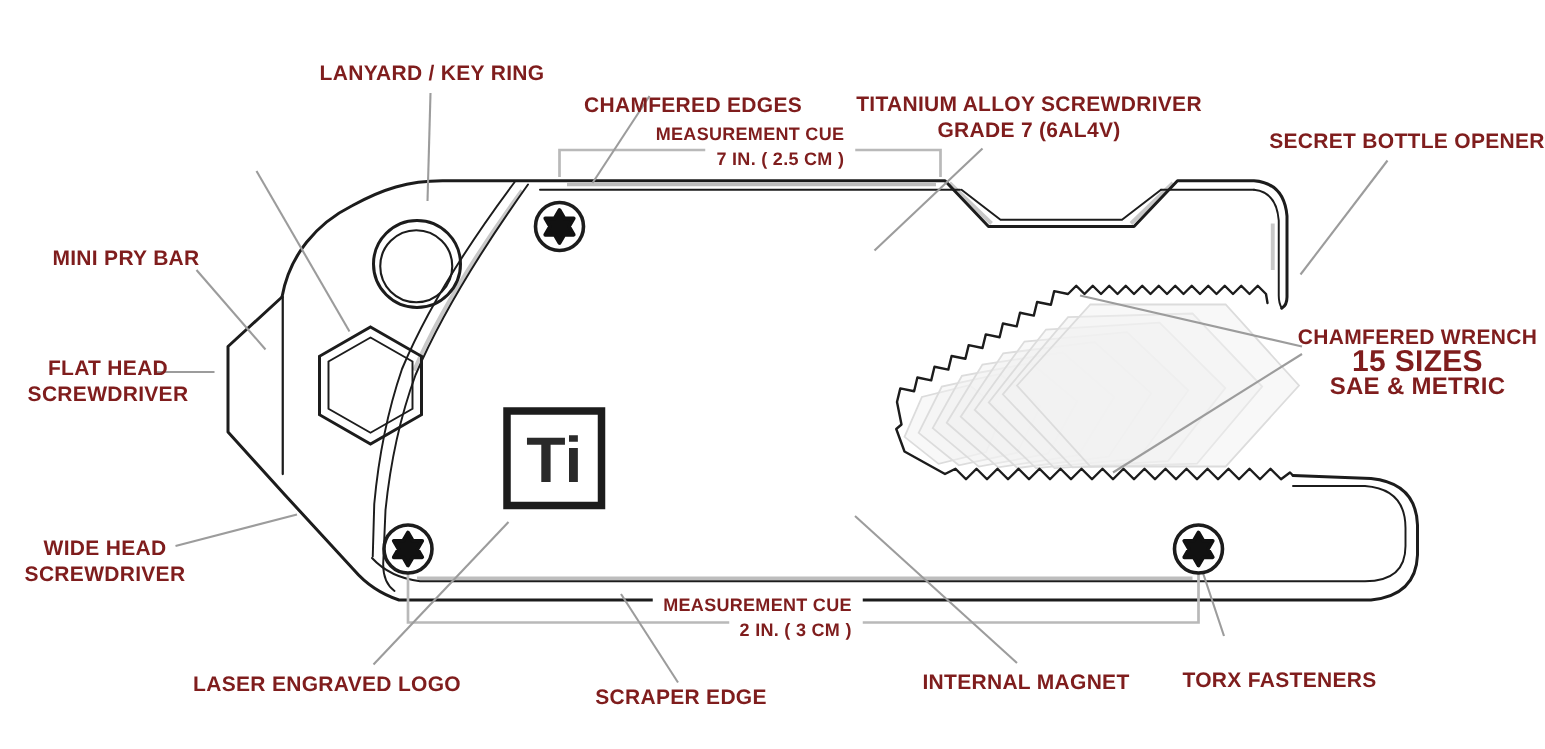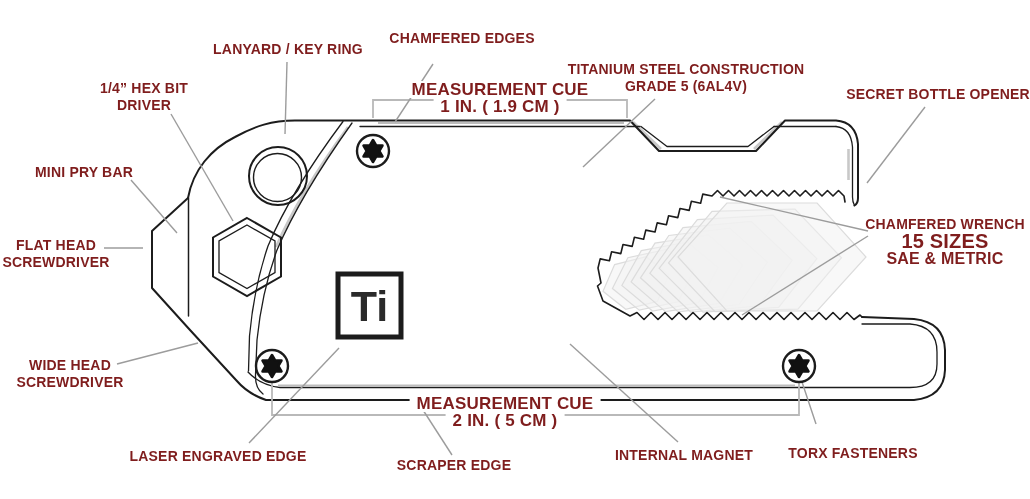--- a/index.html
+++ b/index.html
@@ -16,21 +16,21 @@
     transform:translate(-50%,-50%);
     text-align:center;
     font-weight:700;
     font-size:14px;
     line-height:17px;
     letter-spacing:.2px;
     color:#7f1d1d;
     white-space:nowrap;
   }
   .lbl .sub{font-size:16px;line-height:14px;display:block;}
-  .lbl.small{font-size:17px;line-height:17px;}
+  .lbl.small{font-size:12px;line-height:17px;text-align:right;}
   .lbl .bg{background:#ffffff;padding:0 7px;display:inline-block;}
 </style>
 </head>
 <body>
 
 <div id="stage">
 
   <svg id="art" width="1030" height="499" viewBox="0 0 1030 499">
     <defs>
       <g id="torx">
@@ -119,74 +119,70 @@
     <g>
       <rect x="338" y="274" width="63" height="63" fill="#ffffff" stroke="#1c1c1c" stroke-width="5"></rect>
       <text x="369.5" y="321" text-anchor="middle" font-family="Liberation Sans, sans-serif" font-size="43" font-weight="bold" fill="#2a2a2a">Ti</text>
     </g>
   </svg>
 
   <div class="lbl" style="left:288px;top:49px">
     <span>LANYARD / KEY RING</span>
   </div>
 
-  <div class="lbl" style="left:144px;top:97px">
-    <span>1/4” HEX BIT</span><br>
-    <span>DRIVER</span>
-  </div>
 
-  <div class="lbl" style="left:462px;top:38px">
+  <div class="lbl" style="left:462px;top:70px">
     <span>CHAMFERED EDGES</span>
   </div>
 
   <div class="lbl small" style="left:500px;top:98px">
     <span class="bg">MEASUREMENT CUE</span><br>
-    <span class="bg">1 IN. ( 1.9 CM )</span>
+    <span class="bg">7 IN. ( 2.5 CM )</span>
   </div>
 
   <div class="lbl" style="left:686px;top:78px">
-    <span>TITANIUM STEEL CONSTRUCTION</span><br>
-    <span>GRADE 5 (6AL4V)</span>
+    <span>TITANIUM ALLOY SCREWDRIVER</span><br>
+    <span>GRADE 7 (6AL4V)</span>
   </div>
 
   <div class="lbl" style="left:938px;top:94px">
     <span>SECRET BOTTLE OPENER</span>
   </div>
 
   <div class="lbl" style="left:945px;top:241px">
     <span>CHAMFERED WRENCH</span><br>
     <span style="font-size:20px">15 SIZES</span>
     <span class="sub">SAE &amp; METRIC</span>
   </div>
 
   <div class="lbl" style="left:84px;top:172px">
     <span>MINI PRY BAR</span>
   </div>
 
-  <div class="lbl" style="left:56px;top:254px">
+  <div class="lbl" style="left:72px;top:254px">
     <span>FLAT HEAD</span><br>
     <span>SCREWDRIVER</span>
   </div>
 
   <div class="lbl" style="left:70px;top:374px">
     <span>WIDE HEAD</span><br>
     <span>SCREWDRIVER</span>
   </div>
 
   <div class="lbl" style="left:218px;top:456px">
-    <span>LASER ENGRAVED EDGE</span>
+    <span>LASER ENGRAVED LOGO</span>
   </div>
 
   <div class="lbl" style="left:454px;top:465px">
     <span>SCRAPER EDGE</span>
   </div>
 
   <div class="lbl small" style="left:505px;top:412px">
     <span class="bg">MEASUREMENT CUE</span><br>
-    <span class="bg">2 IN. ( 5 CM )</span>
+    <span class="bg">2 IN. ( 3 CM )</span>
   </div>
 
   <div class="lbl" style="left:684px;top:455px">
     <span>INTERNAL MAGNET</span>
   </div>
 
   <div class="lbl" style="left:853px;top:445px">
     <br>
     <span>TORX FASTENERS</span>
   </div>

